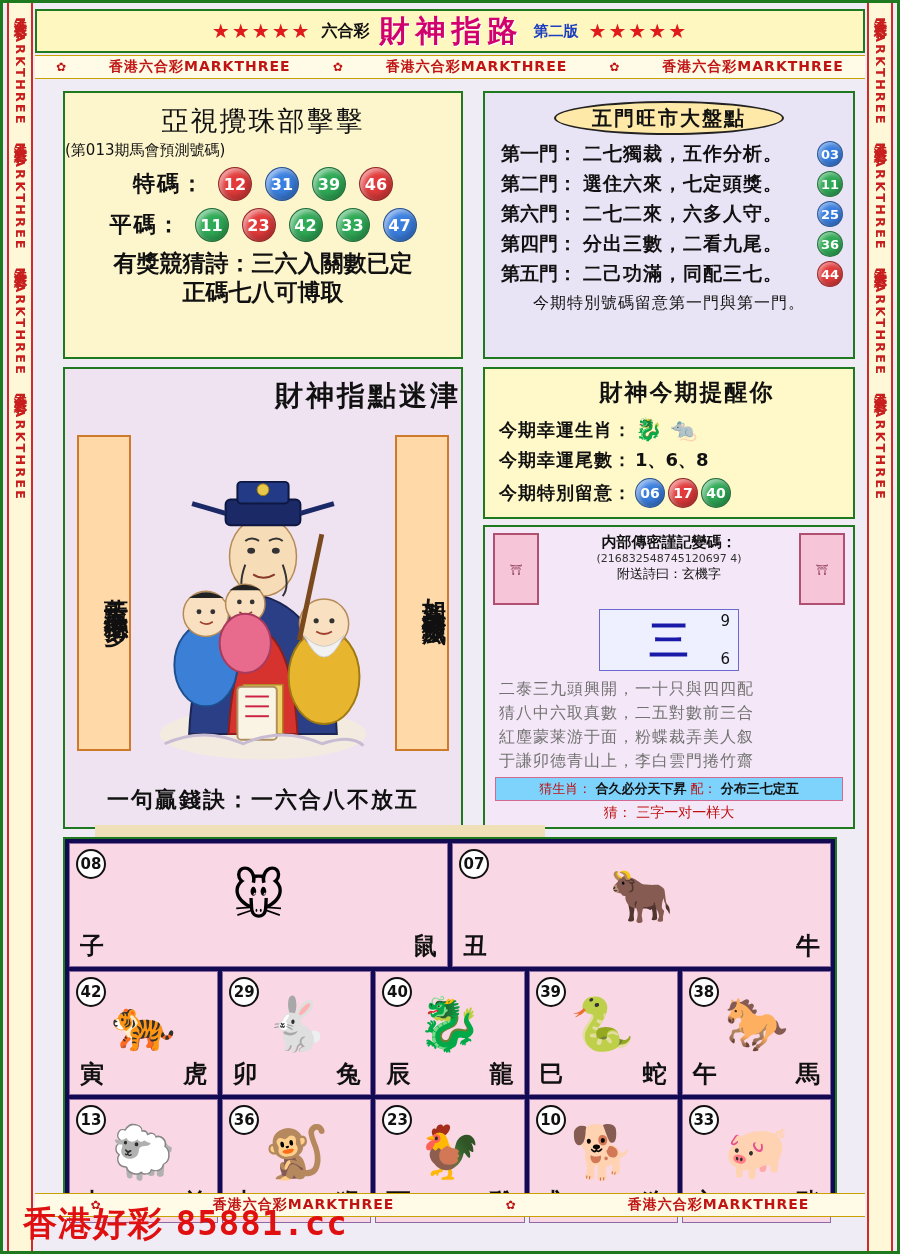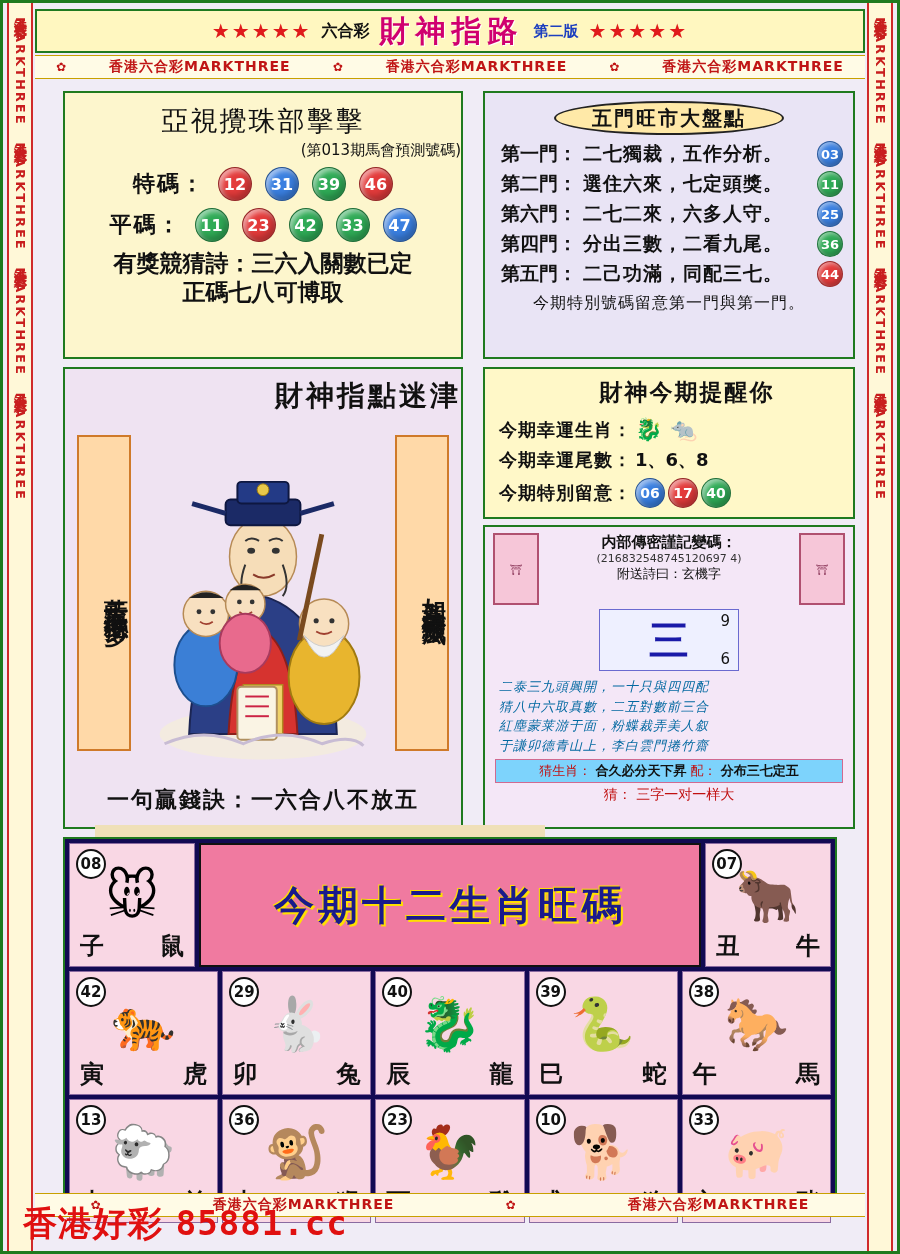--- a/index.html
+++ b/index.html
@@ -66,21 +66,21 @@
   
   .panel { position:absolute; border:2px solid #333; }
   .panelA {
     left:28px; top:8px; width:400px; height:268px;
     background:#fdf6cd; border:2px solid #1f7a1f;
   }
   .panelA h2 {
     margin:10px 0 2px; text-align:center; font-size:27px; letter-spacing:2px;
     color:#111; font-weight:normal;
   }
-  .panelA .sub { text-align:right; font-size:15px; color:#111; margin-bottom:6px;}
+  .panelA .sub { text-align:left; font-size:15px; color:#111; margin-bottom:6px;}
   .rowline { display:flex; align-items:center; justify-content:center; gap:13px; margin:7px 0; }
   .rowlabel { font-size:22px; font-weight:bold; letter-spacing:2px; color:#111; }
   .ball {
     width:34px; height:34px; border-radius:50%;
     display:flex; align-items:center; justify-content:center;
     font-size:16px; font-weight:bold; color:#fff;
     border:1px solid rgba(0,0,0,.35);
     box-shadow: inset -3px -4px 6px rgba(0,0,0,.25), inset 3px 3px 5px rgba(255,255,255,.55);
   }
   .ball.red { background:#e33b3b; }
@@ -174,21 +174,21 @@
     margin:4px auto 0; width:140px; height:62px;
     background:#eef0ff; border:1px solid #6a6ad0;
     position:relative;
   }
   .glyphbox .big {
     position:absolute; left:0; right:0; top:50%; transform:translateY(-50%);
     text-align:center; font-size:40px; font-weight:bold; color:#1a1aa8;
   }
   .glyphbox .n1 { position:absolute; right:8px; top:2px; font-size:15px; color:#111;}
   .glyphbox .n2 { position:absolute; right:8px; bottom:2px; font-size:15px; color:#111;}
-  .epoem { padding:6px 14px 0; font-size:13px; color:#0369a1; line-height:1.5;font-style:italic; }
+  .epoem { padding:6px 14px 0; font-size:16px; color:#737373; line-height:1.5; }
   .epoem div { letter-spacing:1px; }
   .ebar {
     margin:4px 10px 0; background:#7dd3fc; border:1px solid #d06a90;
     font-size:13px; color:#c01010; padding:2px 4px; text-align:center;
   }
   .ebar b { color:#111; }
   .elast { text-align:center; font-size:14px; color:#c01010; margin-top:3px;}
 
   
   .zgrid {
@@ -447,23 +447,20 @@
     <div class="band-top"></div>
 
     <div class="zgrid">
       <div class="zrow">
         <div class="zcell">
           <span class="num">08</span>
           <span class="emo">🐭</span>
           <span class="branch">子</span>
           <span class="animal">鼠</span>
         </div>
-        <div class="zbanner">
-          <span>今期十二生肖旺碼</span>
-        </div>
         <div class="zcell">
           <span class="num">07</span>
           <span class="emo">🐂</span>
           <span class="branch">丑</span>
           <span class="animal">牛</span>
         </div>
       </div>
 
       <div class="zrow">
         <div class="zcell">

